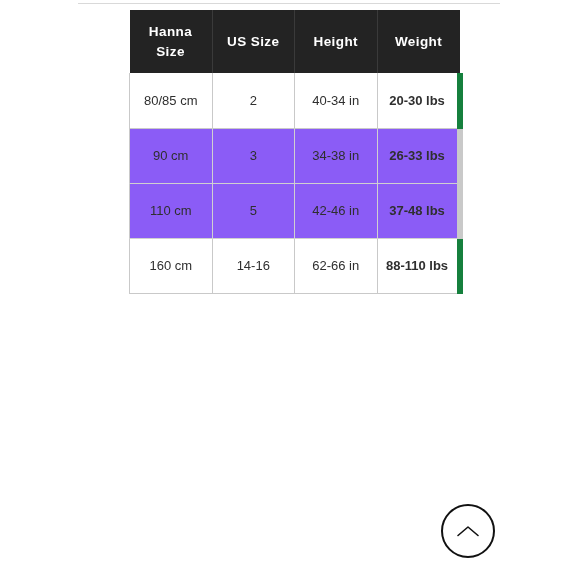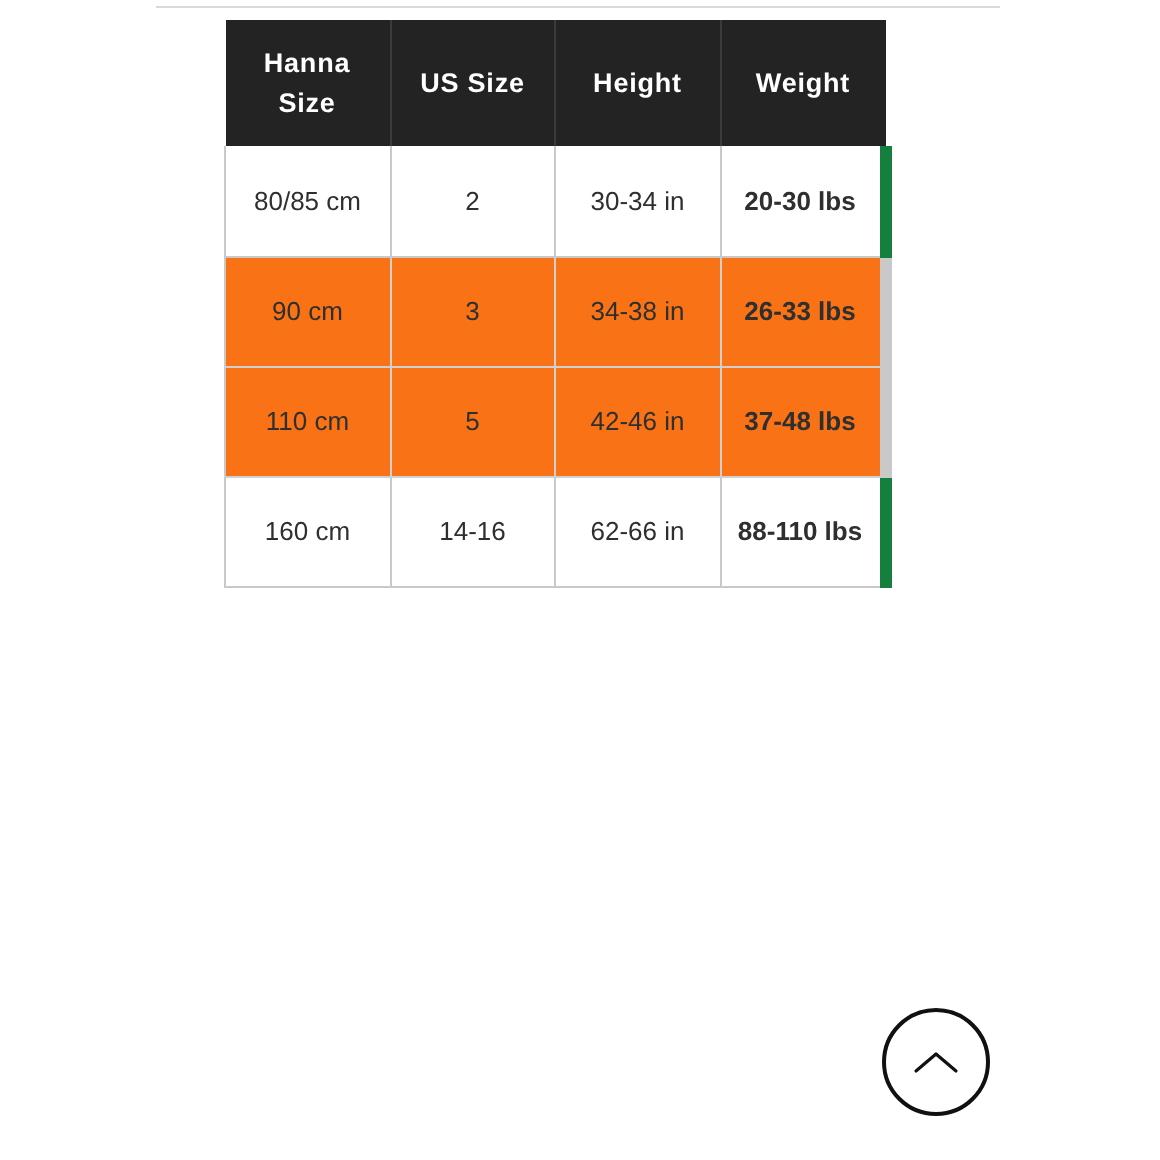--- a/index.html
+++ b/index.html
@@ -22,21 +22,21 @@
     left: 78px;
     top: 3px;
     width: 422px;
     height: 1px;
     background: #d9d9d9;
   }
 
   
   .size-table-wrap {
     position: absolute;
-    left: 112px;
+    left: 129px;
     top: 10px;
     width: 330px;
   }
 
   table.size-table {
     width: 330px;
     border-collapse: collapse;
     table-layout: fixed;
   }
 
@@ -68,21 +68,21 @@
     border-top: none;
     border-right: none;
     padding: 1px 2px;
     box-sizing: border-box;
     white-space: nowrap;
   }
   table.size-table tbody td:first-child { border-left: 1px solid #c9c9c9; }
   table.size-table tbody td:last-child { border-right: 6px solid #15803d; font-weight: bold; }
 
   table.size-table tbody tr.alt td {
-    background: #f97316;
+    background: #8b5cf6;
     border-color: #d0d0d0;
   }
   table.size-table tbody tr.alt td:first-child { border-left-color: #c9c9c9; }
   table.size-table tbody tr.alt td:last-child { border-right-color: #c9c9c9; }
 
   
   .scroll-top-btn {
     position: absolute;
     left: 441px;
     top: 504px;
@@ -117,21 +117,21 @@
         <th>Hanna Size</th>
         <th>US Size</th>
         <th>Height</th>
         <th>Weight</th>
       </tr>
     </thead>
     <tbody>
       <tr>
         <td>80/85 cm</td>
         <td>2</td>
-        <td>30-34 in</td>
+        <td>40-34 in</td>
         <td>20-30 lbs</td>
       </tr>
       <tr class="alt">
         <td>90 cm</td>
         <td>3</td>
         <td>34-38 in</td>
         <td>26-33 lbs</td>
       </tr>
       <tr class="alt">
         <td>110 cm</td>

